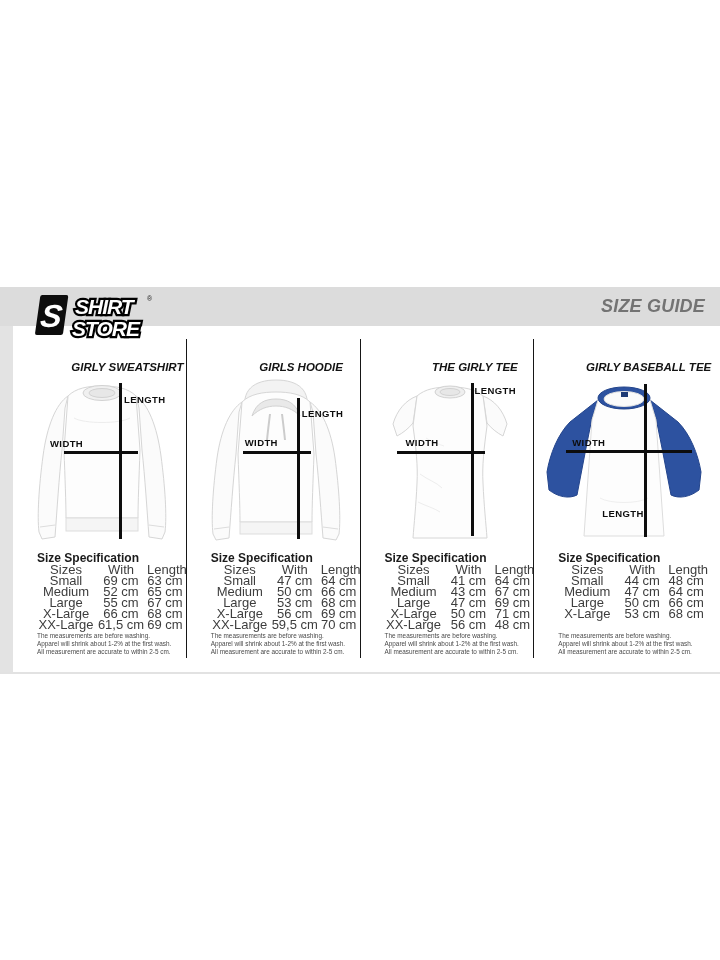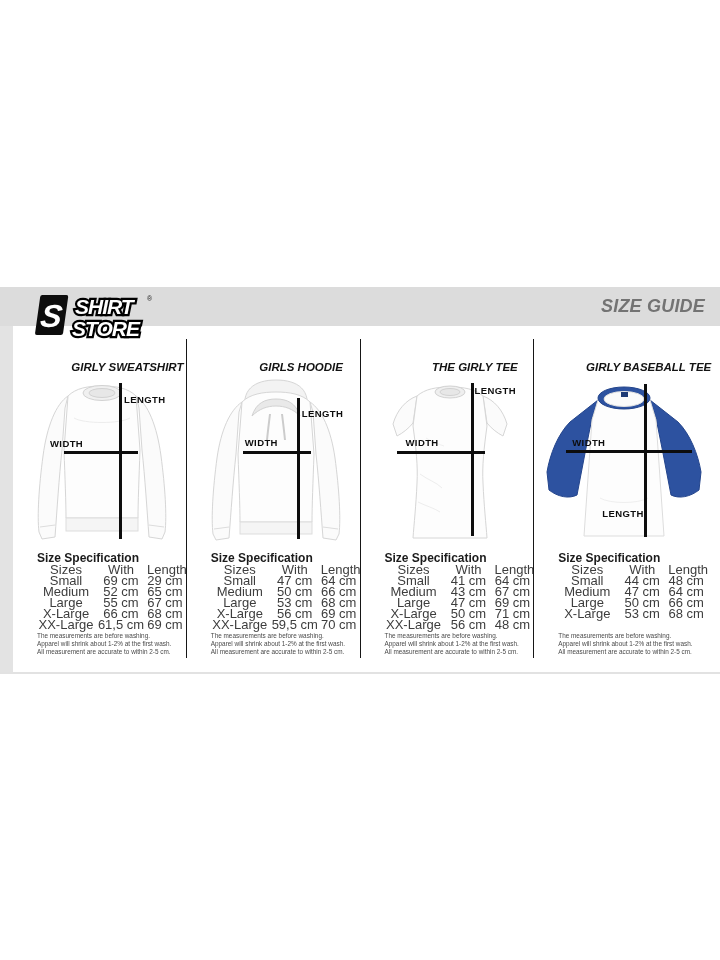--- a/index.html
+++ b/index.html
@@ -76,21 +76,21 @@
       <div class="spec">
         <div class="spec-title">Size Specification</div>
         <div class="trow">
           <span>Sizes</span>
           <span>With</span>
           <span>Length</span>
         </div>
         <div class="trow">
           <span>Small</span>
           <span>69 cm</span>
-          <span>29 cm</span>
+          <span>63 cm</span>
         </div>
         <div class="trow">
           <span>Medium</span>
           <span>52 cm</span>
           <span>65 cm</span>
         </div>
         <div class="trow">
           <span>Large</span>
           <span>55 cm</span>
           <span>67 cm</span>

